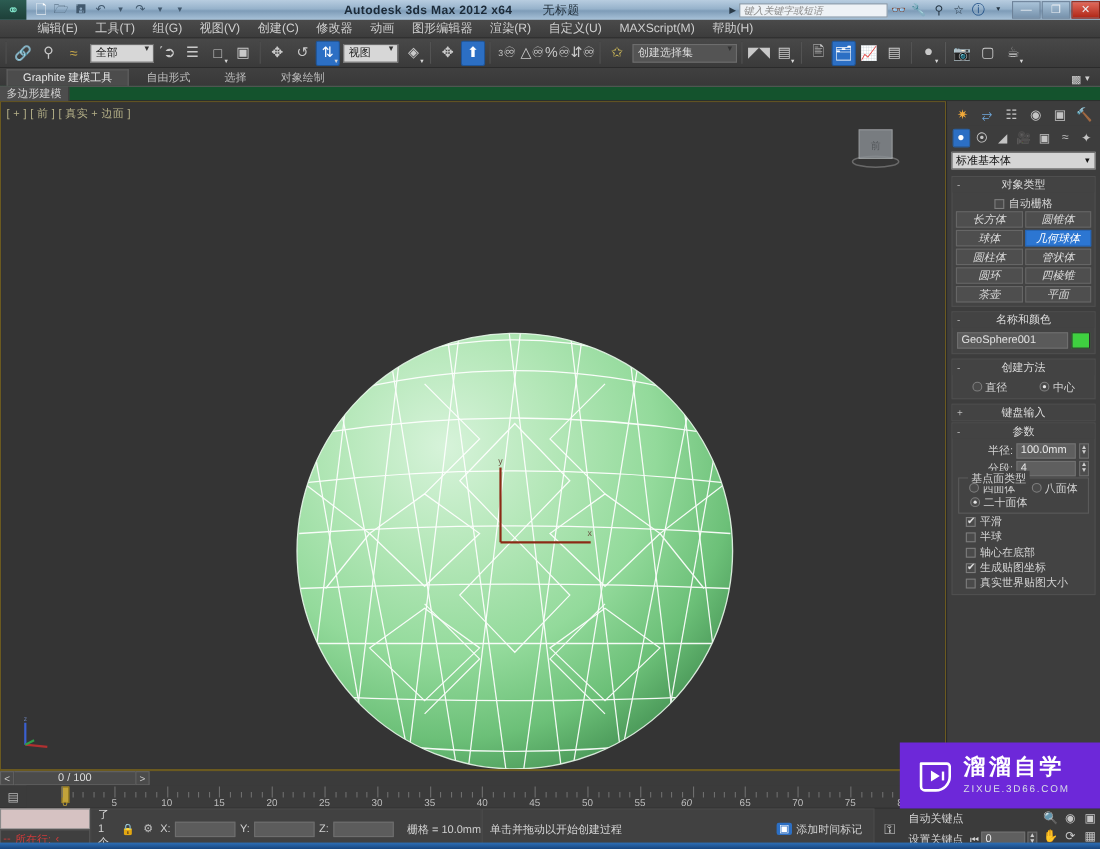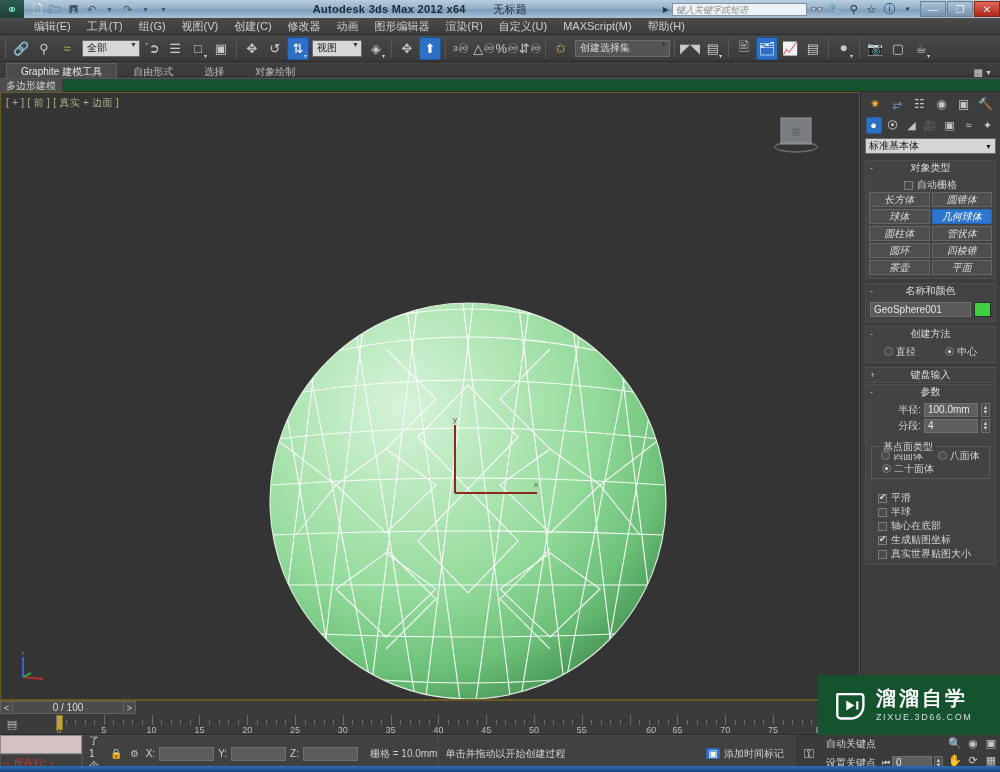--- a/index.html
+++ b/index.html
@@ -148,21 +148,21 @@
     position:relative; flex:none; }
   .rdot.on:after { content:""; position:absolute; left:2px; top:2px; width:3px; height:3px;
     border-radius:50%; background:#e6e6e6; }
   .param-row { display:flex; align-items:center; justify-content:flex-end; gap:3px; height:16px; padding-right:2px; }
   .param-lbl { font-size:10px; color:#d4d4d4; }
   .spin-field { width:54px; height:14px; background:#5f5f5f; border:1px solid #717171;
     color:#e8e8e8; font-size:10px; padding:0 3px; line-height:12px; }
   .spin-btns { width:9px; height:14px; border:1px solid #6d6d6d; background:#4d4d4d;
     display:flex; flex-direction:column; align-items:center; justify-content:center;
     font-size:6px; line-height:5px; color:#cfcfcf; flex:none; }
-  .fieldset { border:1px solid #5a5a5a; margin:12px 2px; padding:2px 2px 3px; position:relative; }
+  .fieldset { border:1px solid #5a5a5a; margin:0 2px; padding:2px 2px 3px; position:relative; }
   .fieldset > .fs-legend { position:absolute; top:-7px; left:8px; background:#434343;
     padding:0 3px; font-size:10px; color:#d4d4d4; }
   .chk-left { display:flex; align-items:center; gap:4px; font-size:10px; color:#d4d4d4;
     height:14px; padding-left:9px; }
 
   
   .bottom { flex:none; background:#3b3b3b; }
   .trackbar-row { height:14px; display:flex; align-items:stretch; background:#3b3b3b;
     border-top:1px solid #6b5a20; }
   .ts-btn { width:13px; background:#4b4b4b; border:1px solid #636363; font-size:9px;
@@ -195,21 +195,21 @@
     font-size:10px; color:#d6d6d6; }
   .keybtn { white-space:nowrap; }
   .keycombo { height:14px; background:#d8d8d8; border:1px solid #7a7a7a; color:#111;
     font-size:9px; padding:0 3px; display:flex; align-items:center; }
   .navgrid { display:grid; grid-template-columns:repeat(3,18px); grid-template-rows:repeat(2,17px); }
   .navbtn { display:flex; align-items:center; justify-content:center; font-size:11px;
     color:#c6c6c6; border:1px solid transparent; }
 
   
   .watermark { position:absolute; right:0px; top:675px; width:182px; height:60px;
-    background:#14532d; display:flex; align-items:center; gap:9px; padding-left:13px; z-index:60; }
+    background:#6d28d9; display:flex; align-items:center; gap:9px; padding-left:13px; z-index:60; }
   .wm-logo { width:36px; height:36px; flex:none; }
   .wm-txt { display:flex; flex-direction:column; line-height:1; }
   .wm-cn { font-size:20px; color:#fff; letter-spacing:3px; font-weight:bold; }
   .wm-en { font-size:9px; color:#d8dce8; letter-spacing:1.6px; margin-top:5px; }
   .taskbar { position:absolute; left:0; bottom:0; width:1000px; height:6px;
     background:linear-gradient(180deg,#2e6fb5,#17447c); z-index:70; }
 </style>
 </head>
 <body>
 
@@ -683,21 +683,21 @@
           <div class="rnum" style="left: 127.6px;">10</div>
           <div class="rnum" style="left: 175.4px;">15</div>
           <div class="rnum" style="left: 223.2px;">20</div>
           <div class="rnum" style="left: 271px;">25</div>
           <div class="rnum" style="left: 318.8px;">30</div>
           <div class="rnum" style="left: 366.6px;">35</div>
           <div class="rnum" style="left: 414.4px;">40</div>
           <div class="rnum" style="left: 462.2px;">45</div>
           <div class="rnum" style="left: 510px;">50</div>
           <div class="rnum" style="left: 557.8px;">55</div>
-          <div class="rnum" style="left: 627px; font-style: italic;">60</div>
+          <div class="rnum" style="left: 600px; font-style: italic;">60</div>
           <div class="rnum" style="left: 653.4px;">65</div>
           <div class="rnum" style="left: 701.2px;">70</div>
           <div class="rnum" style="left: 749px;">75</div>
           <div class="rnum" style="left: 796.8px;">80</div>
           <div class="rnum" style="left: 844.6px;">85</div>
           <div class="rnum" style="left: 892.4px;">90</div>
           <div class="rnum" style="left: 35px; color: rgb(194, 163, 58);">0</div>
         </div>
     </div>
 

